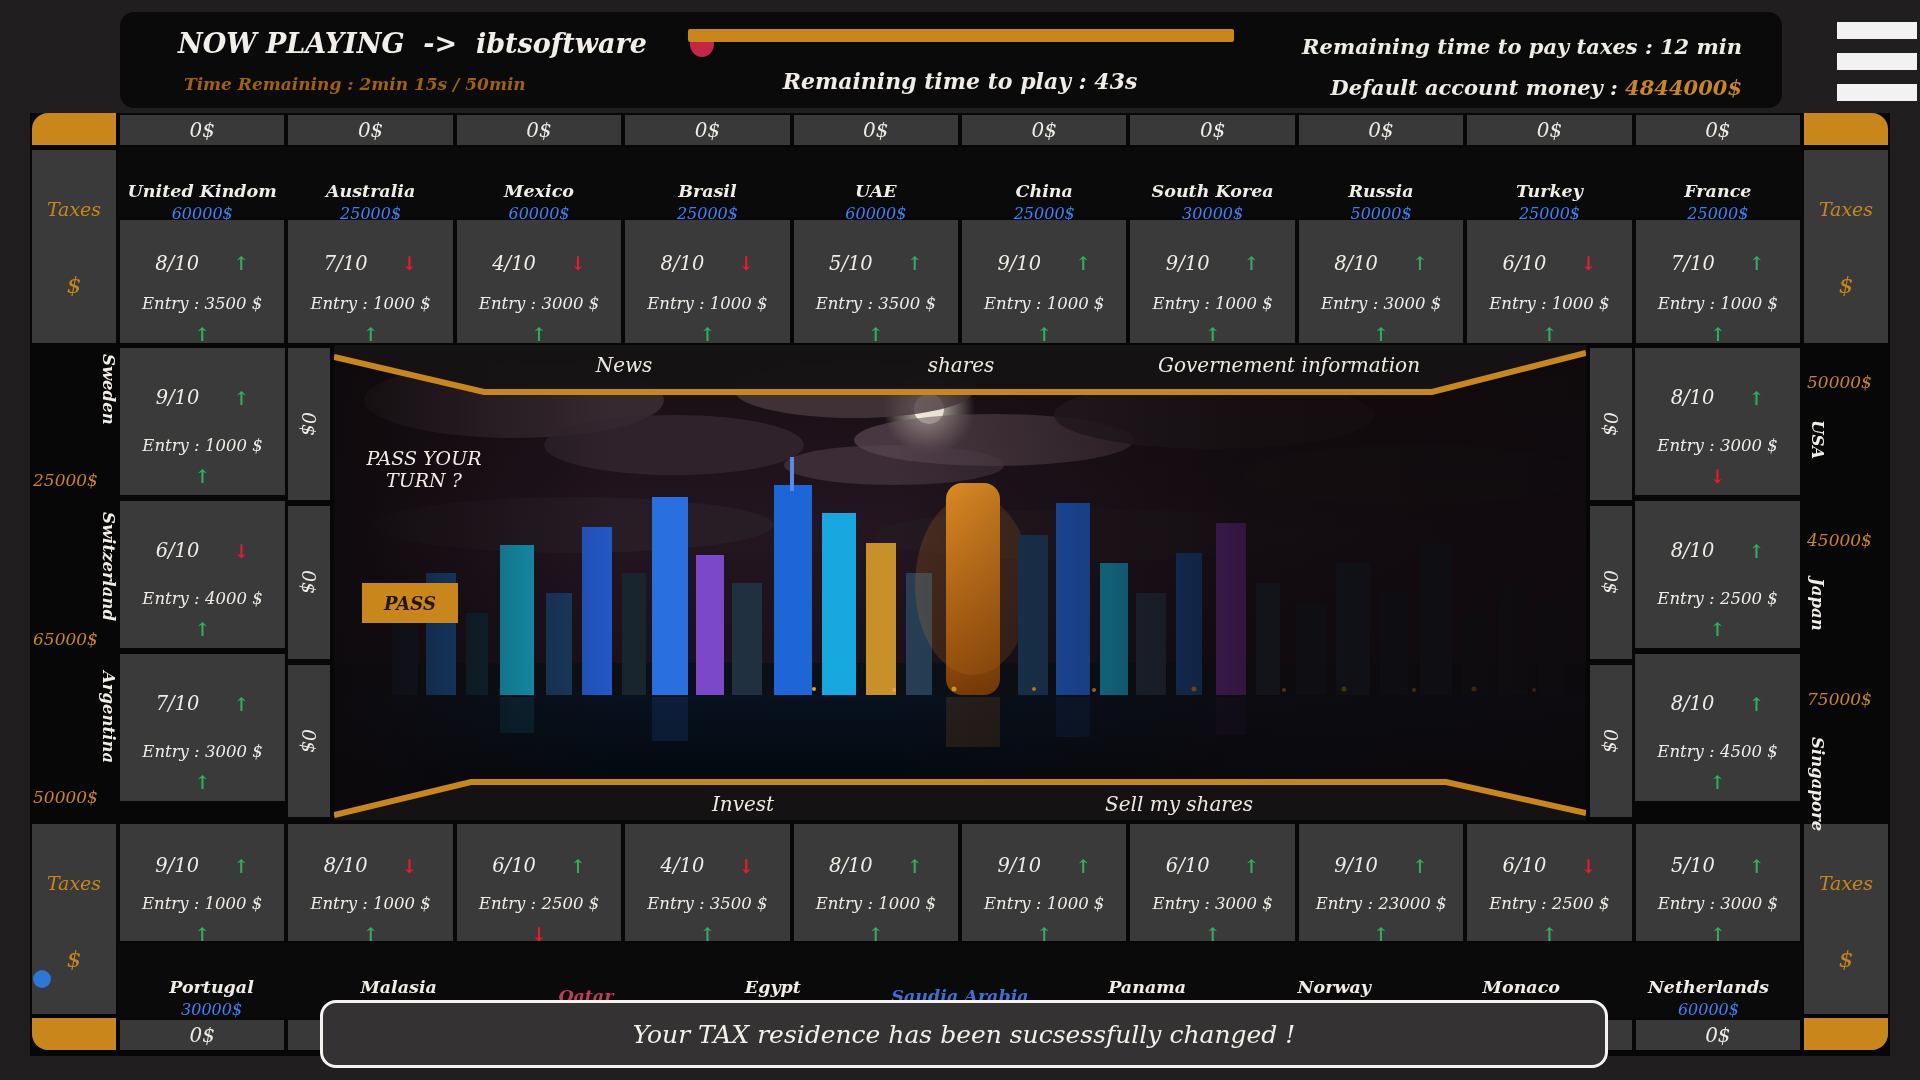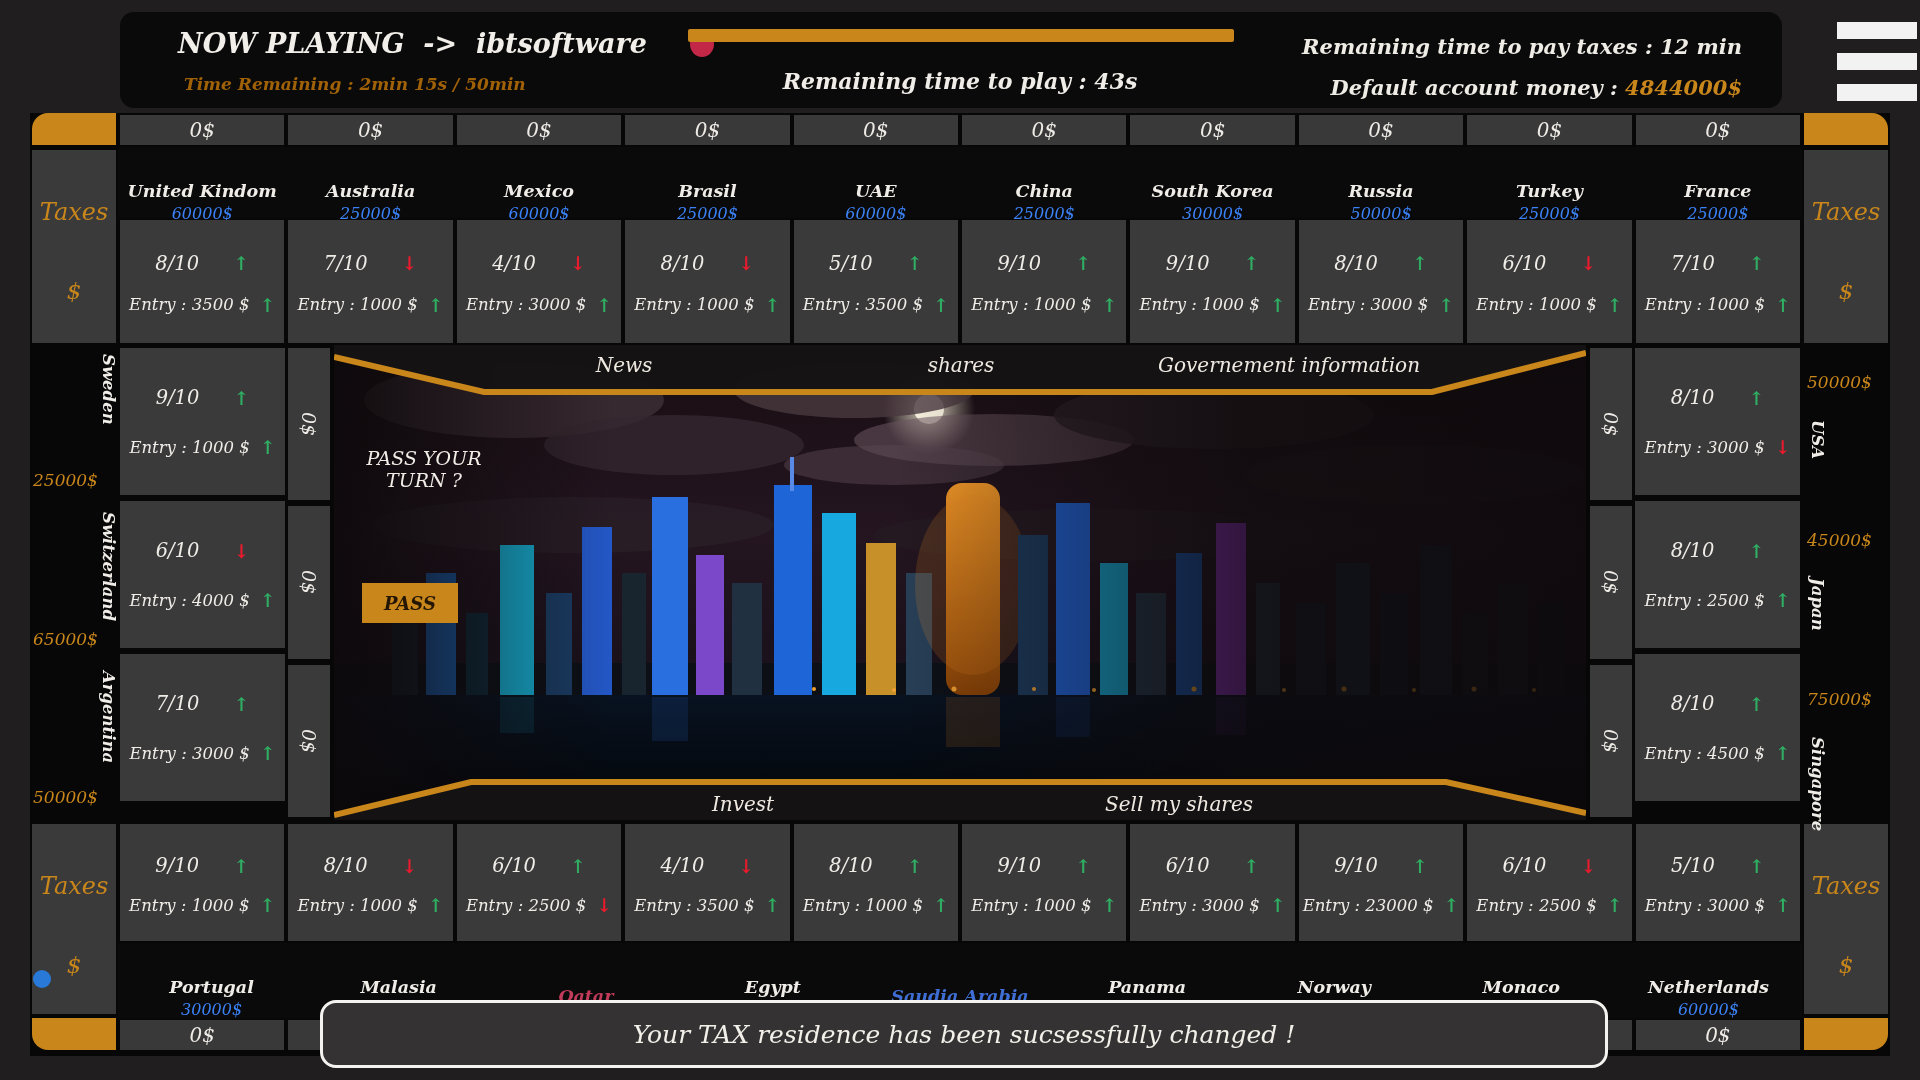--- a/index.html
+++ b/index.html
@@ -32,21 +32,21 @@
   .band-h-bot{top:905px;height:34px;}
 
   .money-cell{height:30px;margin:2px 2px;background:#3a3939;display:flex;align-items:center;justify-content:center;
               font-size:20px;color:#efece7;}
   .name-strip{position:relative;text-align:center;padding-top:8px;margin-top:26px;}
   .cname{font-size:17.5px;font-weight:bold;color:#f0ede8;}
   .cprice{font-size:16px;color:#3b82f6;margin-top:3px;}
   .card{flex:1;margin:2px 2px;background:#3b3a3a;position:relative;cursor:pointer;}
   .rating-row,.entry-row{position:absolute;left:0;width:100%;display:flex;align-items:center;justify-content:center;}
   .rating-row{top:26%;gap:34px;font-size:19.5px;color:#f0ede8;}
-  .entry-row{top:60%;gap:10px;font-size:16.5px;color:#f0ede8;}
+  .entry-row{top:60%;gap:10px;font-size:16.5px;color:#f0ede8;flex-direction:column;}
   .arrow{font-weight:bold;font-style:normal;font-size:19px;}
   .arrow.up{color:#2fae63;}
   .arrow.down{color:#ea1b2d;}
 
   
   .mid{position:absolute;top:232px;height:475px;}
   .rail-label{width:88px;left:0;}
   .rail-label.right{left:1772px;}
   .rail{display:flex;flex-direction:column;}
   .rail > div{height:153px;margin:3px 0;position:relative;}
@@ -62,21 +62,21 @@
   .rail-label.right .vname{left:6px;top:72px;}
   .hprice{position:absolute;font-size:17px;color:#c8861b;}
   .rail-label.left .hprice{left:3px;bottom:10px;}
   .rail-label.right .hprice{left:5px;top:24px;}
 
   
   .corner{position:absolute;width:88px;}
   .corner .tab{position:absolute;left:2px;width:84px;height:32px;background:#c8861b;}
   .corner .tax-cell{position:absolute;left:2px;width:84px;background:#3b3a3a;display:flex;flex-direction:column;
                     align-items:center;color:#c8861b;}
-  .corner .tax-lbl{font-size:24px;}
+  .corner .tax-lbl{font-size:19px;}
   .corner .tax-sym{font-size:23px;}
   .c-tl{left:0;top:0;height:232px;}
   .c-tr{left:1772px;top:0;height:232px;}
   .c-bl{left:0;top:709px;height:230px;}
   .c-br{left:1772px;top:709px;height:230px;}
   .c-tl .tab{top:0;border-top-left-radius:16px;}
   .c-tr .tab{top:0;border-top-right-radius:16px;}
   .c-bl .tab{top:196px;border-bottom-left-radius:16px;}
   .c-br .tab{top:196px;border-bottom-right-radius:16px;}
   .c-tl .tax-cell,.c-tr .tax-cell{top:37px;height:193px;padding-top:48px;gap:52px;box-sizing:border-box;}

